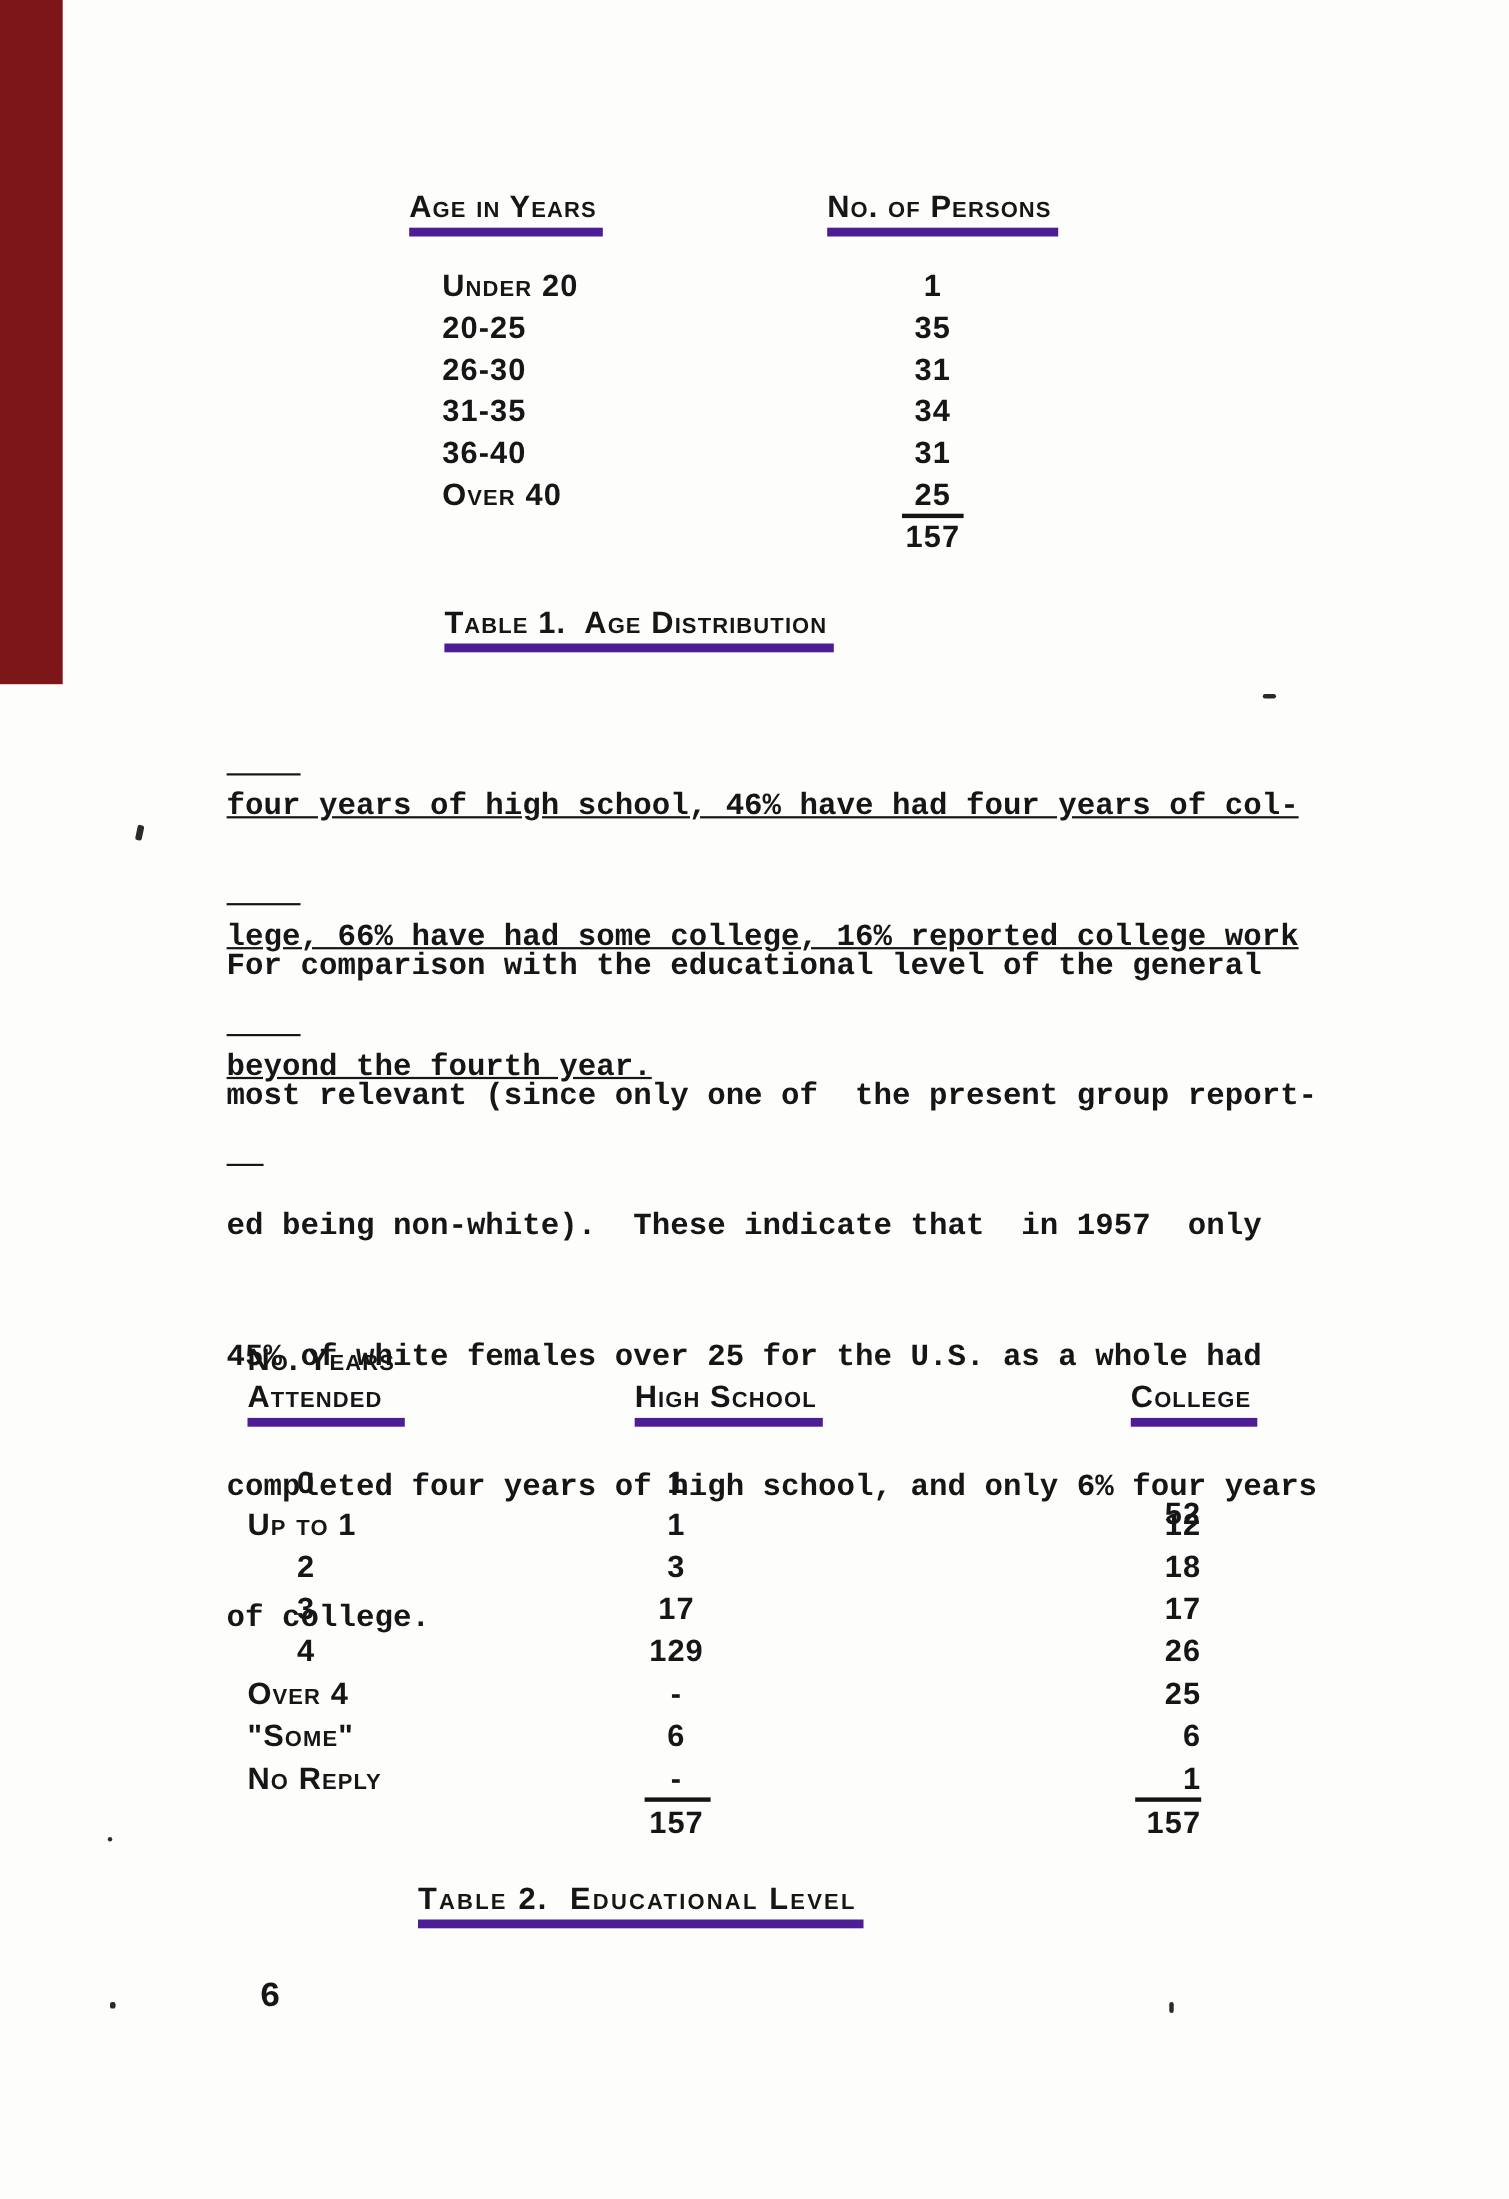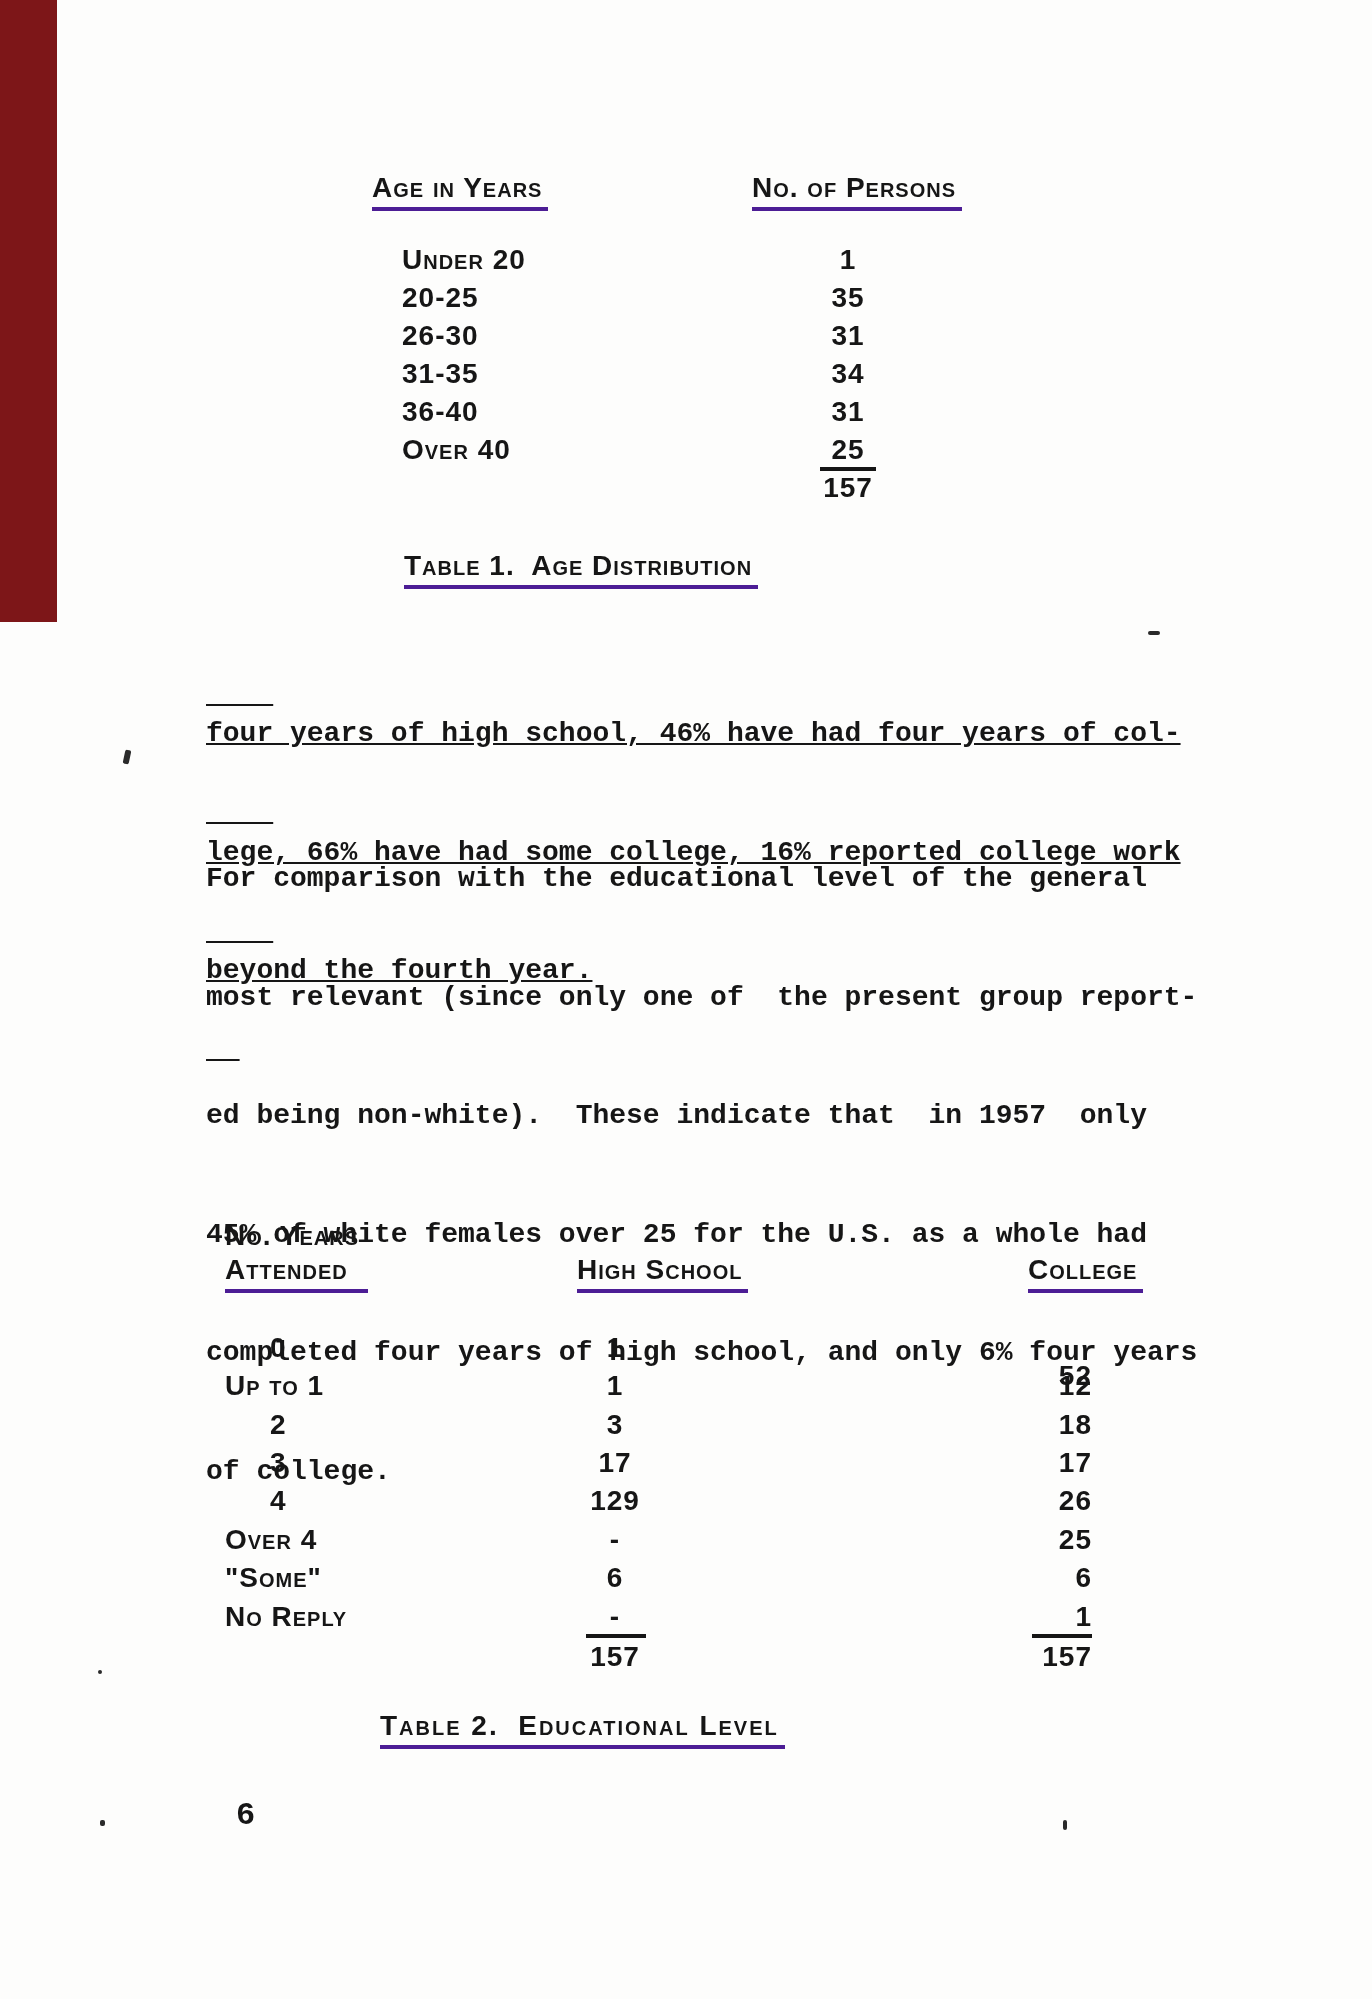--- a/index.html
+++ b/index.html
@@ -12,21 +12,21 @@
   
   .sc {
     font-family:"Liberation Sans", sans-serif;
     font-variant:small-caps;
     font-weight:700;
     font-size:28px;
     letter-spacing:1px;
     color:#161616;
     white-space:pre;
   }
-  .ul { border-bottom:4px solid #4c1d95; padding-bottom:3px; padding-right:6px; }
+  .ul { border-bottom:8px solid #4c1d95; padding-bottom:3px; padding-right:6px; }
   
   .para {
     font-family:"Liberation Mono","DejaVu Sans Mono",monospace;
     font-weight:700; font-size:28px; line-height:39.5px;
     color:#161616; white-space:pre;
   }
   .t1-label { left:402px; }
   .t1-val  { left:788px; width:120px; text-align:center; }
   .t2-label { left:225px; }
   .t2-label.ctr { padding-left:45px; }

